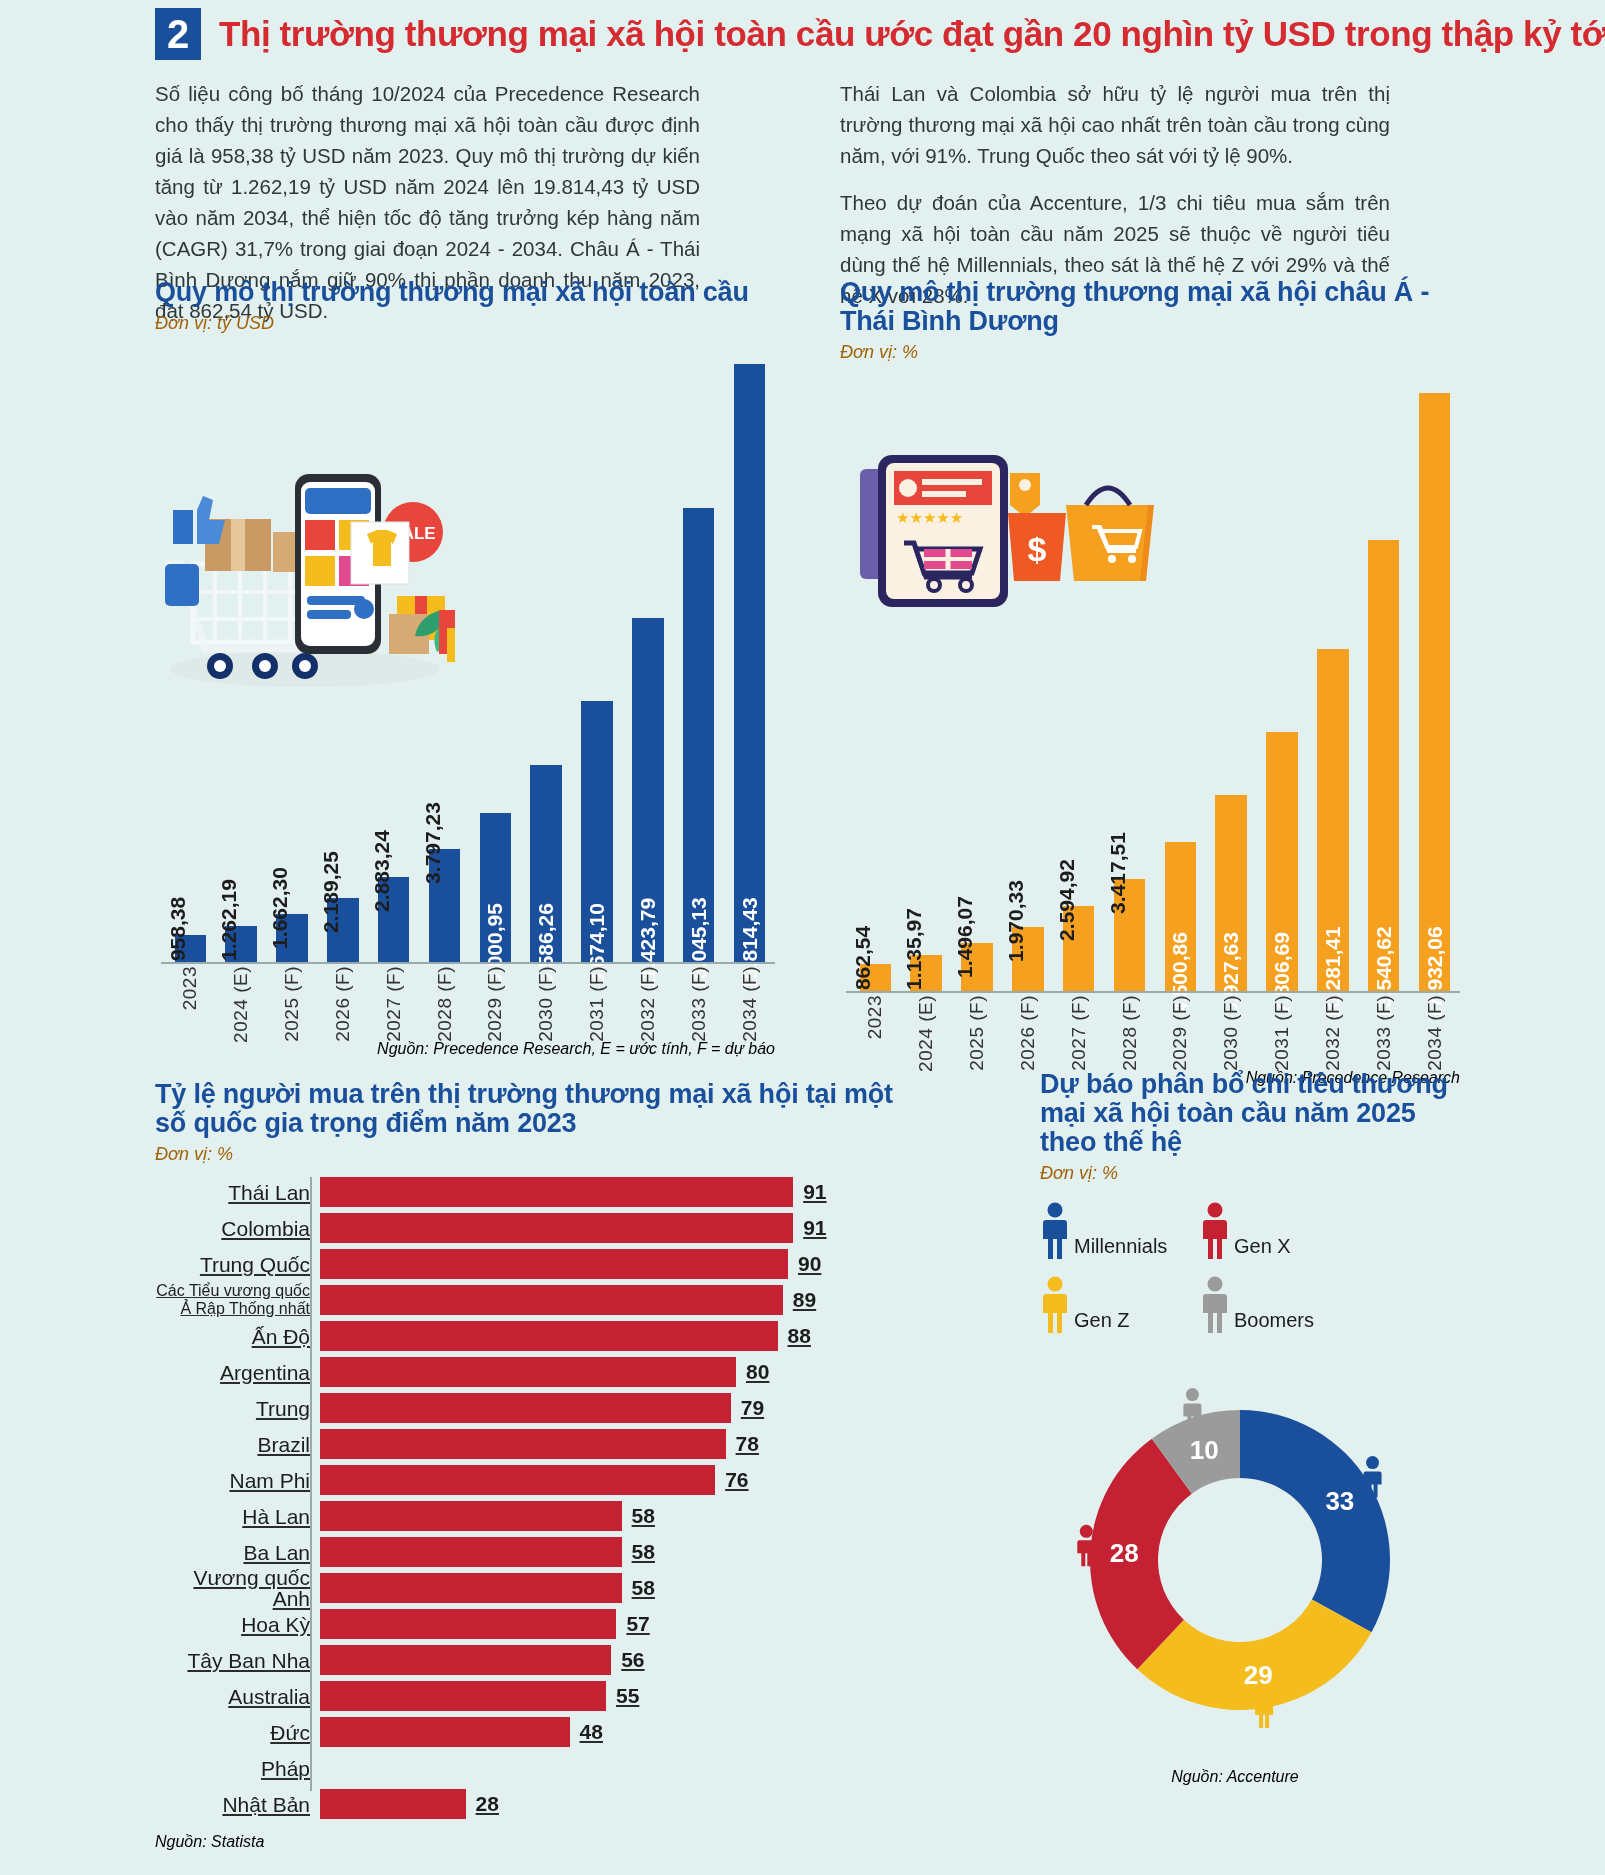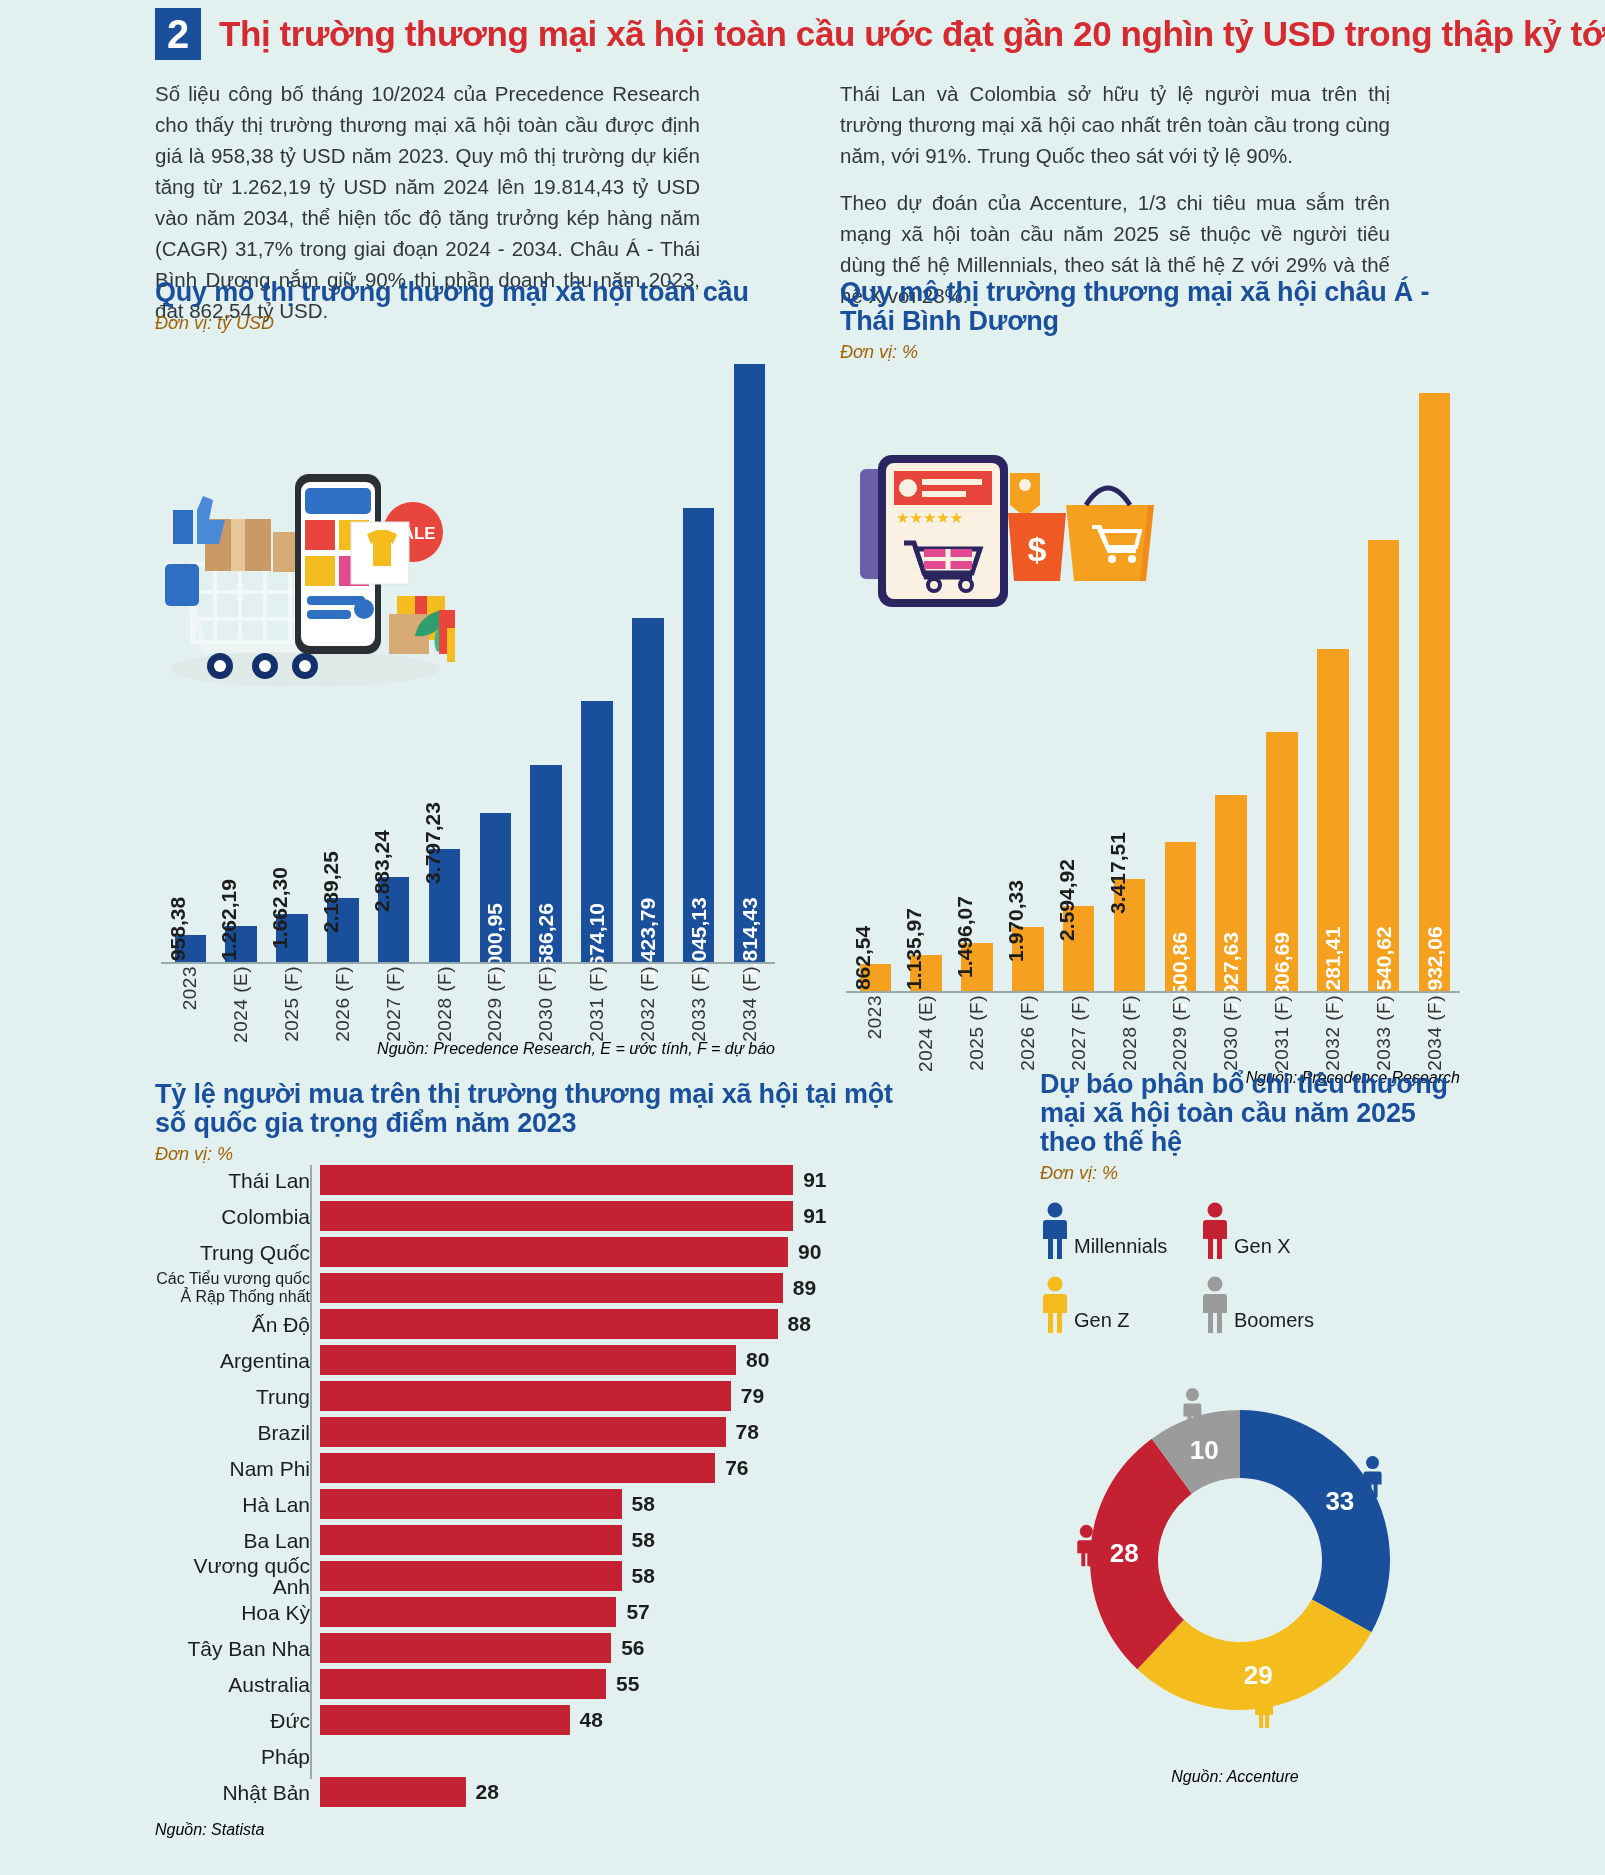--- a/index.html
+++ b/index.html
@@ -67,21 +67,21 @@
      writing-mode:vertical-rl;transform:rotate(180deg);
      font-size:19px;color:#333;white-space:nowrap;letter-spacing:0.5px;
   }
   .src1{position:absolute;right:0;bottom:-34px;}
 
   
   .illus{position:absolute;pointer-events:none;}
 
   
   .panel3{position:absolute;left:155px;top:1080px;width:740px;}
-  .hbars{position:relative;padding-left:0;}
+  .hbars{margin-top:12px;position:relative;padding-left:0;text-decoration:underline;}
   .hrow{display:flex;align-items:center;height:30px;margin-bottom:6px;}
   .hlabel{width:155px;text-align:right;padding-right:10px;font-size:21px;color:#1d1d1d;line-height:21px;}
   .hlabel.small{font-size:16px;line-height:18px;}
   .hbarwrap{flex:1;display:flex;align-items:center;}
   .hbar{height:30px;background:#c42232;}
   .hval{font-size:21px;font-weight:bold;margin-left:10px;color:#1d1d1d;}
   .haxis{position:absolute;left:155px;top:0;bottom:28px;width:2px;background:#9aa9ab;}
   .src3{margin-top:14px;}
 
   

